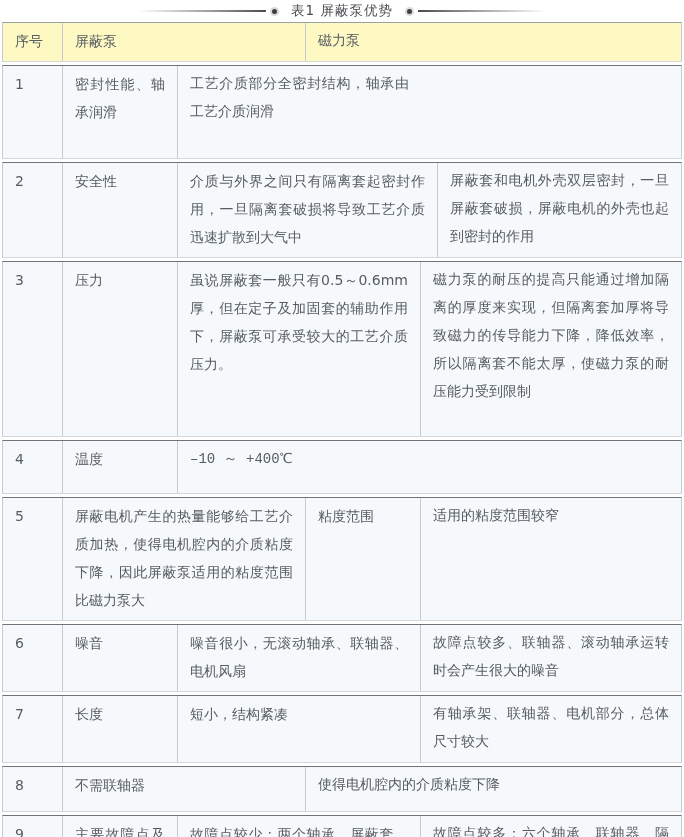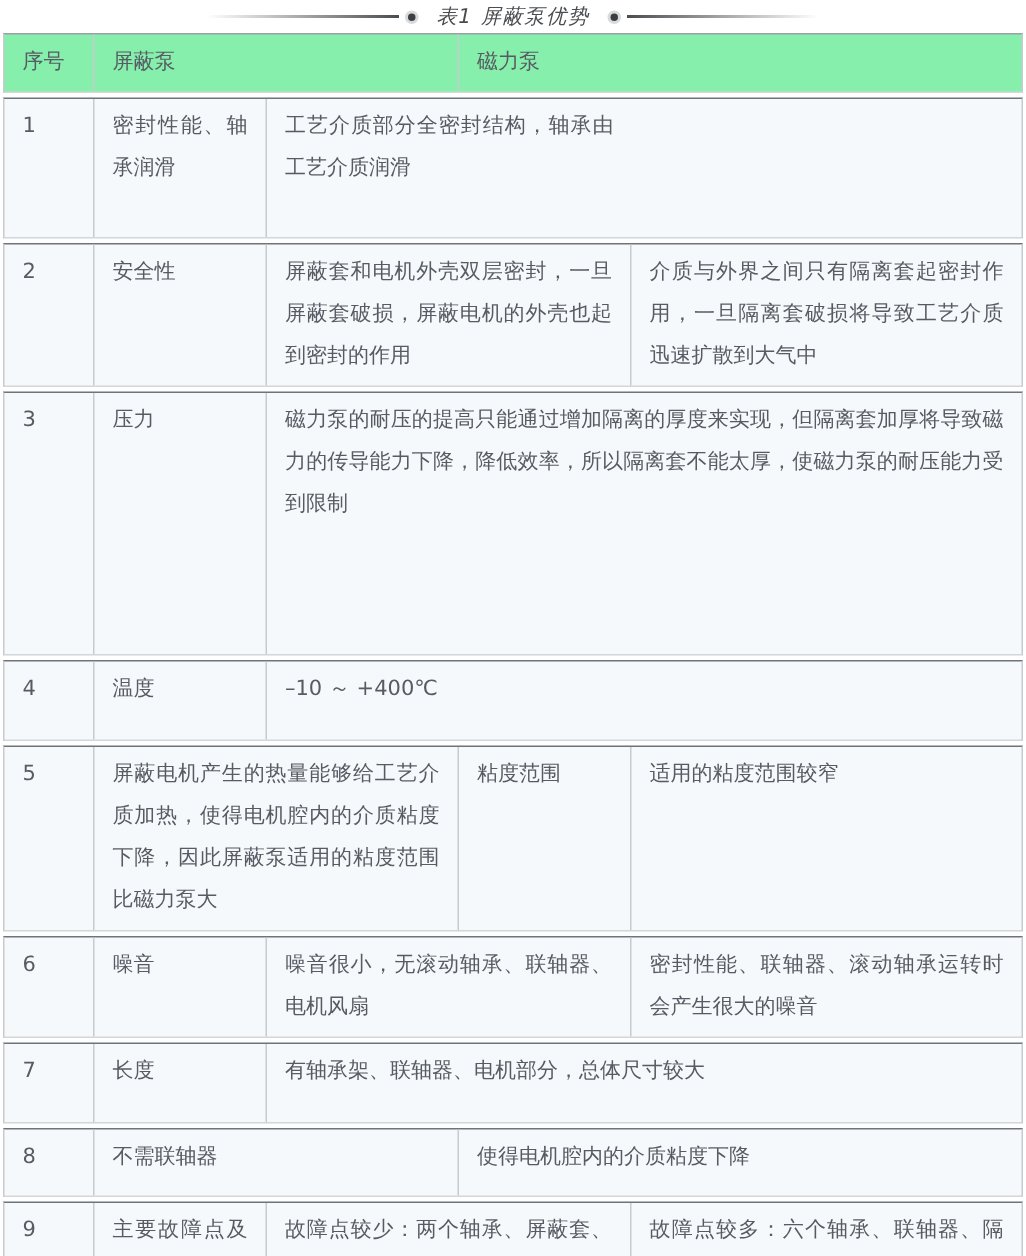--- a/index.html
+++ b/index.html
@@ -29,48 +29,47 @@
     box-shadow: 0 0 0 2px #d9dadb;
     margin: 0 6px;
     flex: 0 0 auto;
   }
   .title-text {
     font-size: 13.5px;
     color: #4a4d50;
     padding: 0 8px;
     letter-spacing: 1px;
     white-space: nowrap;
-    font-style: italic;
   }
 
   
   .cmp-table { width: 100%; }
   .trow {
     display: flex;
     border-top: 1.5px solid #6f747a;
     border-bottom: 1px solid #d3d7da;
     border-left: 1px solid #c7cbcf;
     border-right: 1px solid #c7cbcf;
     margin-bottom: 3px;
     background: #f6f9fb;
   }
   .trow.header {
-    background: #86efac;
+    background: #fef9c3;
     border-top: 1px solid #9aa0a5;
   }
   .trow:last-child { border-bottom: 1.5px solid #6f747a; margin-bottom: 0; }
   .cell {
     padding: 4px 12px 6px 12px;
     font-size: 14px;
     line-height: 2.0;
     text-align: justify;
     border-right: 1px solid #c7cbcf;
     overflow: hidden;
   }
-  .cell:last-child { border-right: none; }
+  .cell:last-child { border-right: none; font-family: Liberation Mono, monospace; }
   .col-no   { flex: 0 0 60px; }
   .col-item { flex: 0 0 115px; }
   .col-can  { flex: 0 0 243px; }
   .col-mag  { flex: 1 1 auto; }
   .trow.header .cell { line-height: 1.7; padding-top: 7px; padding-bottom: 7px; }
 
   
   .trow[data-row="0"] { min-height: 34px;  }
   .trow[data-row="1"] { min-height: 94px;  }
   .trow[data-row="2"] { min-height: 88px;  }
@@ -105,53 +104,55 @@
 
     <div class="trow" data-row="1">
       <div class="cell col-no">1</div>
       <div class="cell col-item">密封性能、轴承润滑</div>
       <div class="cell col-can">工艺介质部分全密封结构，轴承由工艺介质润滑</div>
     </div>
 
     <div class="trow" data-row="2">
       <div class="cell col-no">2</div>
       <div class="cell col-item">安全性</div>
+      <div class="cell col-mag">介质与外界之间只有隔离套起密封作用，一旦隔离套破损将导致工艺介质迅速扩散到大气中</div>
       <div class="cell col-can">屏蔽套和电机外壳双层密封，一旦屏蔽套破损，屏蔽电机的外壳也起到密封的作用</div>
-      <div class="cell col-mag">介质与外界之间只有隔离套起密封作用，一旦隔离套破损将导致工艺介质迅速扩散到大气中</div>
     </div>
 
     <div class="trow" data-row="3">
       <div class="cell col-no">3</div>
       <div class="cell col-item">压力</div>
+      <div class="cell col-can">虽说屏蔽套一般只有0.5～0.6mm厚，但在定子及加固套的辅助作用下，屏蔽泵可承受较大的工艺介质压力。</div>
       <div class="cell col-mag">磁力泵的耐压的提高只能通过增加隔离的厚度来实现，但隔离套加厚将导致磁力的传导能力下降，降低效率，所以隔离套不能太厚，使磁力泵的耐压能力受到限制</div>
     </div>
 
     <div class="trow" data-row="4">
       <div class="cell col-no">4</div>
       <div class="cell col-item">温度</div>
       <div class="cell col-mag">–10 ～ +400℃</div>
     </div>
 
     <div class="trow" data-row="5">
       <div class="cell col-no">5</div>
       <div class="cell col-can">屏蔽电机产生的热量能够给工艺介质加热，使得电机腔内的介质粘度下降，因此屏蔽泵适用的粘度范围比磁力泵大</div>
       <div class="cell col-item">粘度范围</div>
       <div class="cell col-mag">适用的粘度范围较窄</div>
     </div>
 
     <div class="trow" data-row="6">
       <div class="cell col-no">6</div>
       <div class="cell col-item">噪音</div>
       <div class="cell col-can">噪音很小，无滚动轴承、联轴器、电机风扇</div>
-      <div class="cell col-mag">密封性能、联轴器、滚动轴承运转时会产生很大的噪音</div>
+      <div class="cell col-mag">故障点较多、联轴器、滚动轴承运转时会产生很大的噪音</div>
     </div>
 
     <div class="trow" data-row="7">
       <div class="cell col-no">7</div>
       <div class="cell col-item">长度</div>
+      <div class="cell col-can">短小，结构紧凑</div>
       <div class="cell col-mag">有轴承架、联轴器、电机部分，总体尺寸较大</div>
     </div>
 
     <div class="trow" data-row="8">
       <div class="cell col-no">8</div>
       <div class="cell col-can">不需联轴器</div>
       <div class="cell col-mag">使得电机腔内的介质粘度下降</div>
     </div>
 
     <div class="trow" data-row="9">

